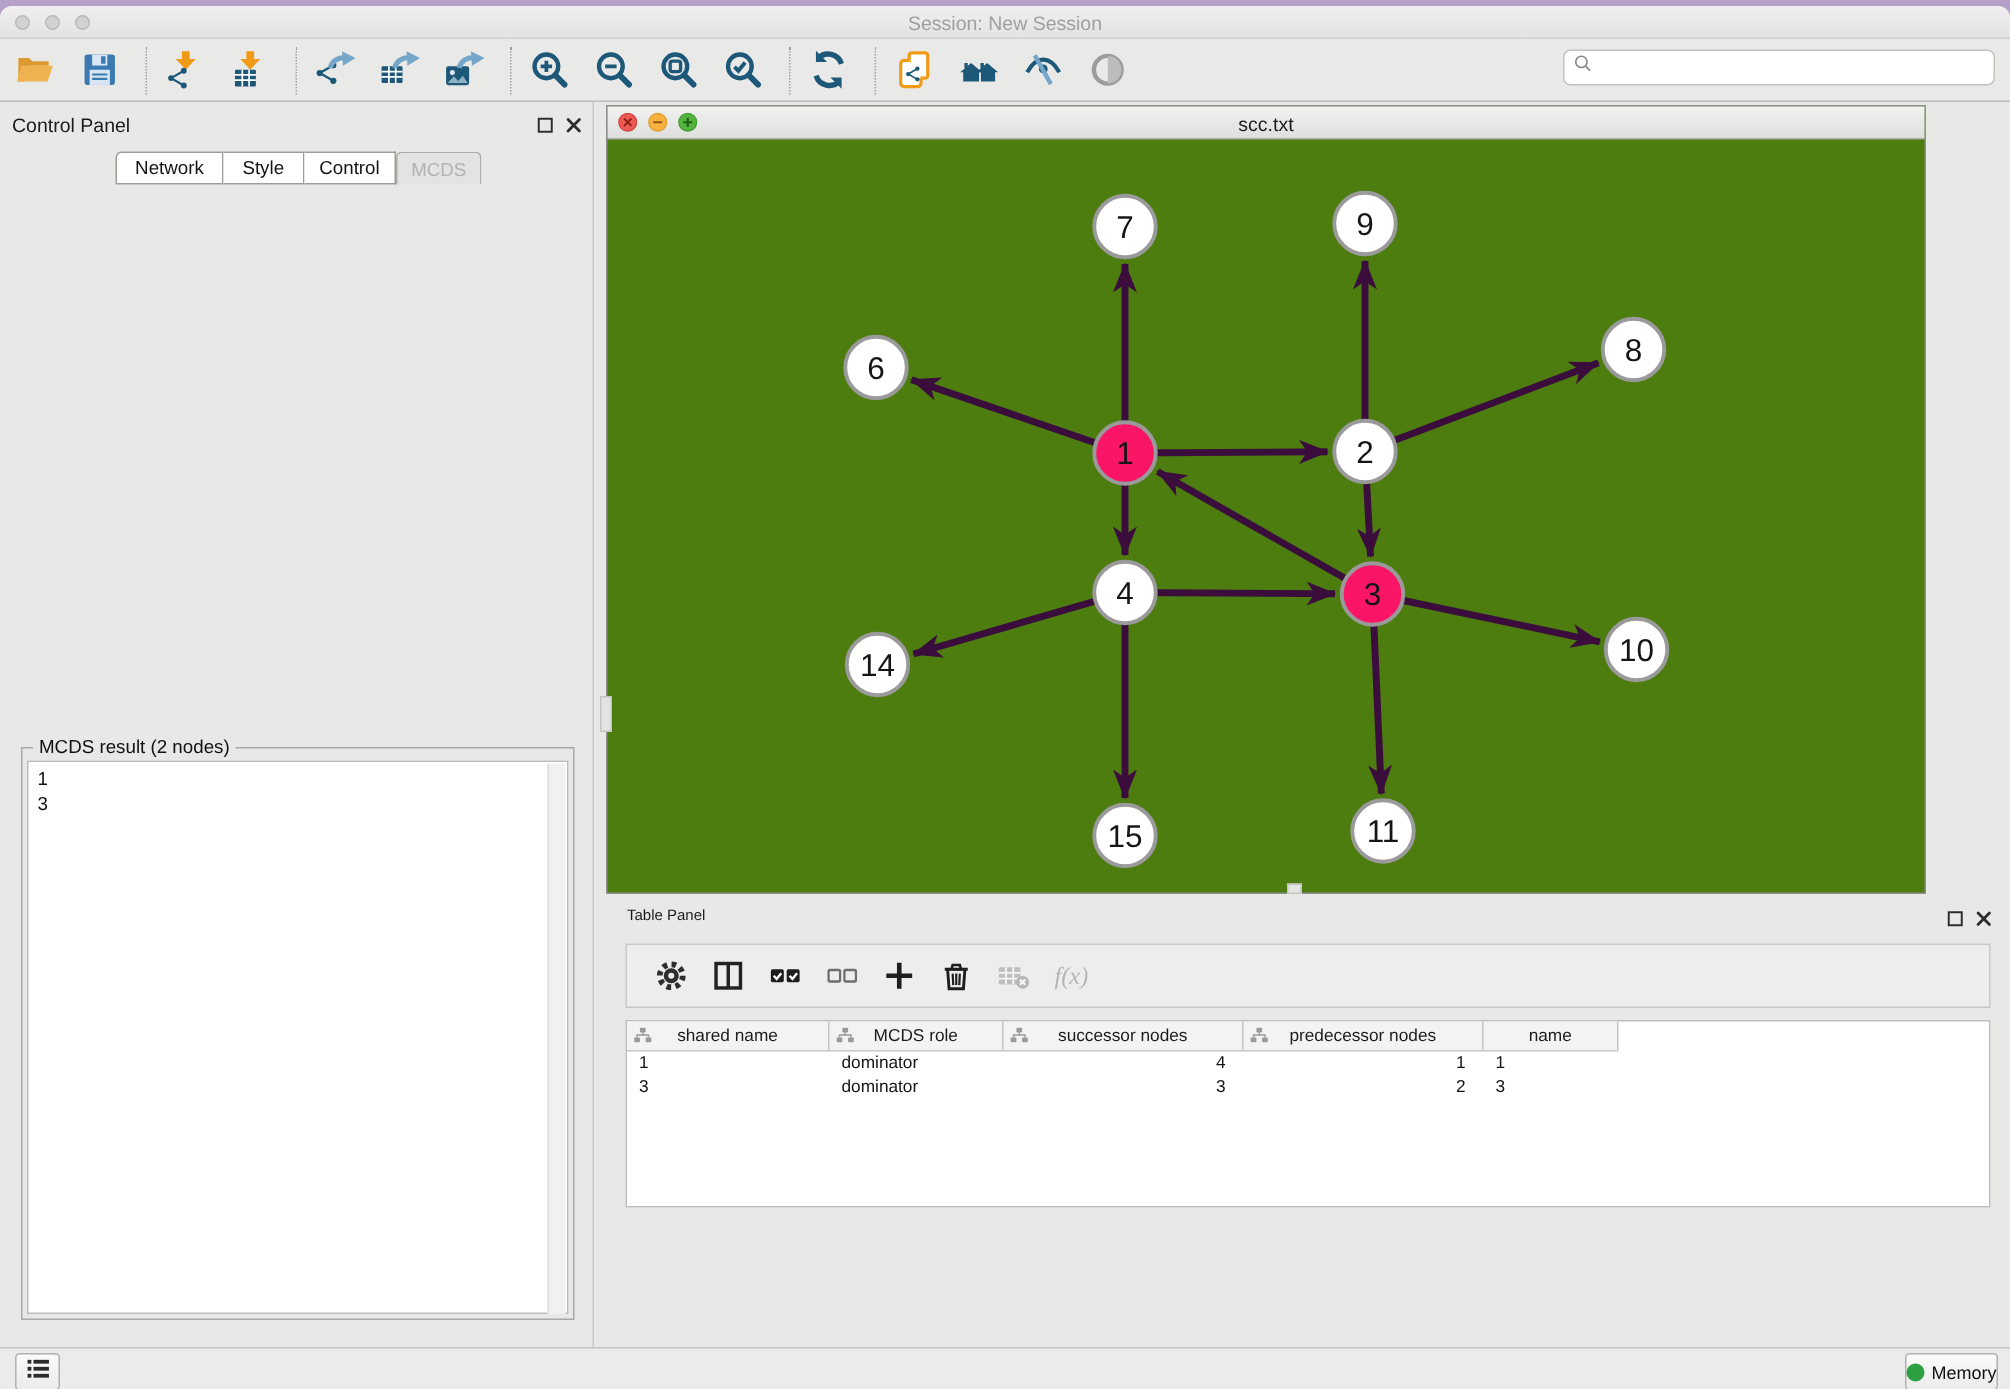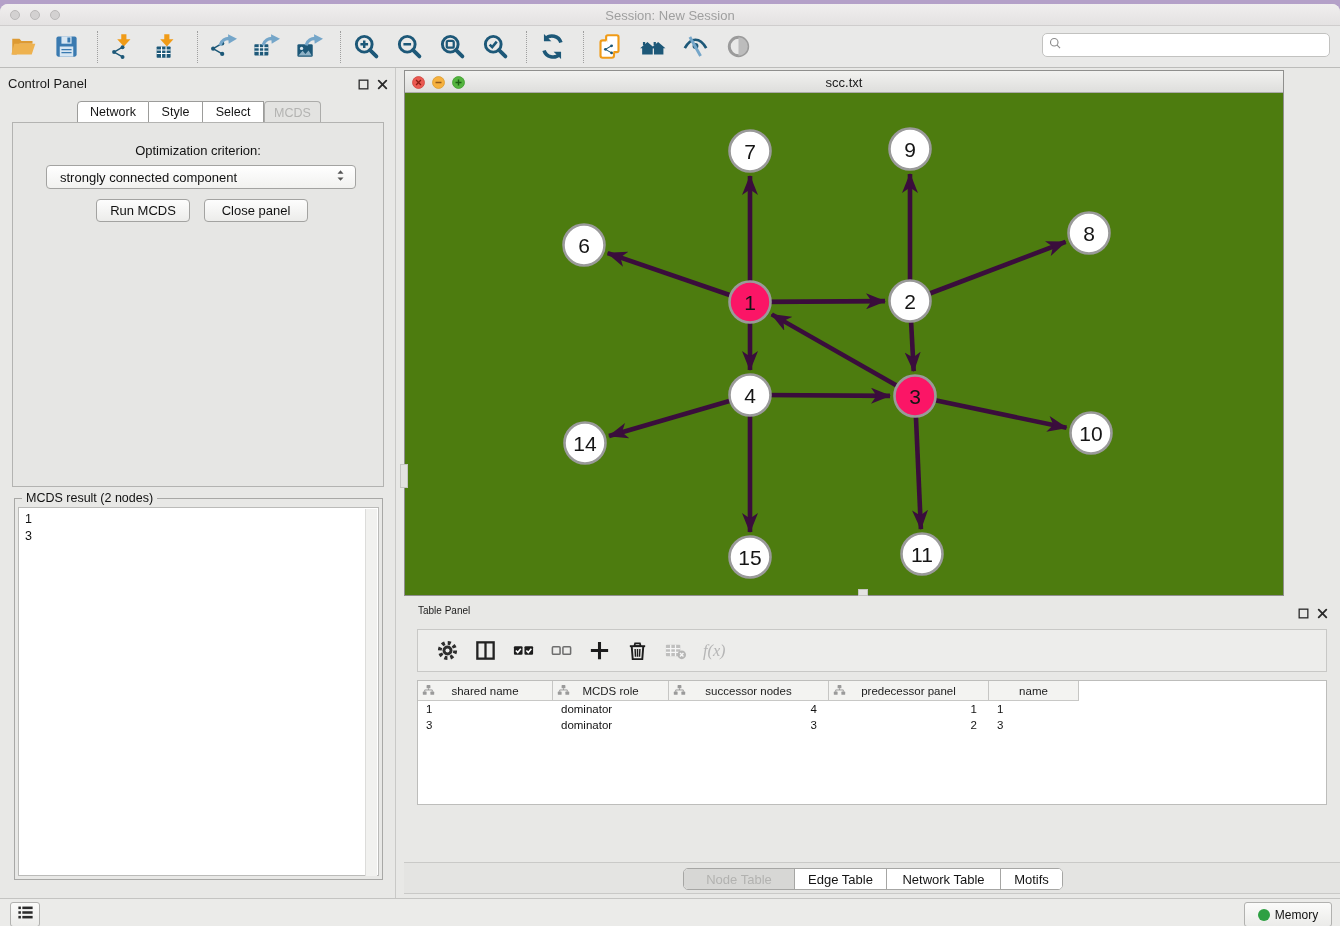--- a/index.html
+++ b/index.html
@@ -110,21 +110,21 @@
   .tptab:first-child { border-left:none; }
   .tptab.active { background:#d7d7d5; color:#b2b2b0; }
 
   
   #statusbar { position:absolute; left:0; top:894px; width:1340px; height:32px;
                background:#ebebe9; border-top:1px solid #c4c4c2; }
   .sb-btn { position:absolute; top:3px; height:25px; background:linear-gradient(#fbfbfa,#ebebe9);
             border:1px solid #b1b1af; border-radius:3px;
             display:flex; align-items:center; justify-content:center; }
   #list-btn { left:10px; width:30px; }
-  #memory-btn { right:8px; width:88px; font-size:12px; color:#111; gap:5px; }
+  #memory-btn { right:8px; width:62px; font-size:12px; color:#111; gap:5px; }
   #memory-dot { width:12px; height:12px; border-radius:50%; }
 </style>
 </head>
 <body>
 
 <div id="app">
 
   <div id="titlebar">
     <div class="tdot" style="left:10px"></div>
     <div class="tdot" style="left:30px"></div>
@@ -306,35 +306,23 @@
     <div id="cp-title">Control Panel</div>
     <span class="panel-ico" style="left:357px;top:9px" id="cp-float"><svg width="13" height="13" viewBox="0 0 24 24">
           <rect x="4" y="4" width="16" height="16" fill="none" stroke="#2b2b2b" stroke-width="2.4"></rect>
         </svg></span>
     <span class="panel-ico" style="left:376px;top:9px" id="cp-close"><svg width="13" height="13" viewBox="0 0 24 24">
           <path d="M5 5l14 14M19 5L5 19" stroke="#2b2b2b" stroke-width="3.4" stroke-linecap="round"></path>
         </svg></span>
     <div id="cp-tabs">
         <div class="cptab" style="width: 72px;">Network</div>
         <div class="cptab" style="width: 54px;">Style</div>
-        <div class="cptab" style="width: 61px;">Select</div>
+        <div class="cptab" style="width: 61px;">Control</div>
         <div class="cptab active" style="width: 57px;">MCDS</div>
       </div>
-    <div id="cp-content">
-      <div id="opt-label">Optimization criterion:</div>
-      <div id="opt-dropdown">
-        <span class="val">strongly connected component</span>
-        <span class="chev" id="dd-chev"><svg width="15" height="15" viewBox="0 0 24 24">
-              <path d="M12 3.5l4.8 5.5H7.2z" fill="#555"></path>
-              <path d="M12 20.5l4.8-5.5H7.2z" fill="#555"></path>
-            </svg></span>
-      </div>
-      <div class="cp-btn" id="btn-run">Run MCDS</div>
-      <div class="cp-btn" id="btn-close">Close panel</div>
-    </div>
     <div id="result-group">
       <div id="result-legend">MCDS result (2 nodes)</div>
       <div id="result-area">
         <div id="result-lines">
             <div>1</div>
             <div>3</div>
           </div>
         <div id="result-scroll"></div>
       </div>
     </div>
@@ -532,49 +520,41 @@
           </div>
           <div class="th" style="left: 411px; width: 160px;">
             <svg width="13" height="13" viewBox="0 0 24 24">
               <g fill="#9a9a9a">
                 <rect x="8.5" y="2" width="7" height="6" rx="1"></rect>
                 <rect x="1.5" y="14" width="7" height="6" rx="1"></rect>
                 <rect x="15.5" y="14" width="7" height="6" rx="1"></rect>
                 <path d="M12 8v3M5 14v-3h14v3" stroke="#9a9a9a" stroke-width="1.8" fill="none"></path>
               </g>
             </svg>
-            <span>predecessor panel</span>
+            <span>predecessor nodes</span>
           </div>
           <div class="th" style="left: 571px; width: 90px;">
             <span>name</span>
           </div>
         </div>
       <div id="tp-body">
           <div class="tr" style="top: 20px;">
             <div class="td left" style="left: 0px; width: 135px;">1</div>
             <div class="td left" style="left: 135px; width: 116px;">dominator</div>
             <div class="td right" style="left: 251px; width: 160px;">4</div>
             <div class="td right" style="left: 411px; width: 160px;">1</div>
             <div class="td left" style="left: 571px; width: 90px;">1</div>
           </div>
           <div class="tr" style="top: 36px;">
             <div class="td left" style="left: 0px; width: 135px;">3</div>
             <div class="td left" style="left: 135px; width: 116px;">dominator</div>
             <div class="td right" style="left: 251px; width: 160px;">3</div>
             <div class="td right" style="left: 411px; width: 160px;">2</div>
             <div class="td left" style="left: 571px; width: 90px;">3</div>
           </div>
-        </div>
-    </div>
-    <div id="tp-tabstrip">
-      <div id="tp-tabs">
-          <div class="tptab active" style="width: 110px;">Node Table</div>
-          <div class="tptab" style="width: 92px;">Edge Table</div>
-          <div class="tptab" style="width: 114px;">Network Table</div>
-          <div class="tptab" style="width: 62px;">Motifs</div>
         </div>
     </div>
   </div>
 
   <div id="statusbar">
     <div class="sb-btn" id="list-btn">
       <span id="list-ico"><svg width="19" height="19" viewBox="0 0 24 24">
             <g fill="#2b2b2b">
               <rect x="3" y="4.5" width="3.2" height="3.2"></rect>
               <rect x="8" y="4.5" width="13" height="3.2"></rect>

